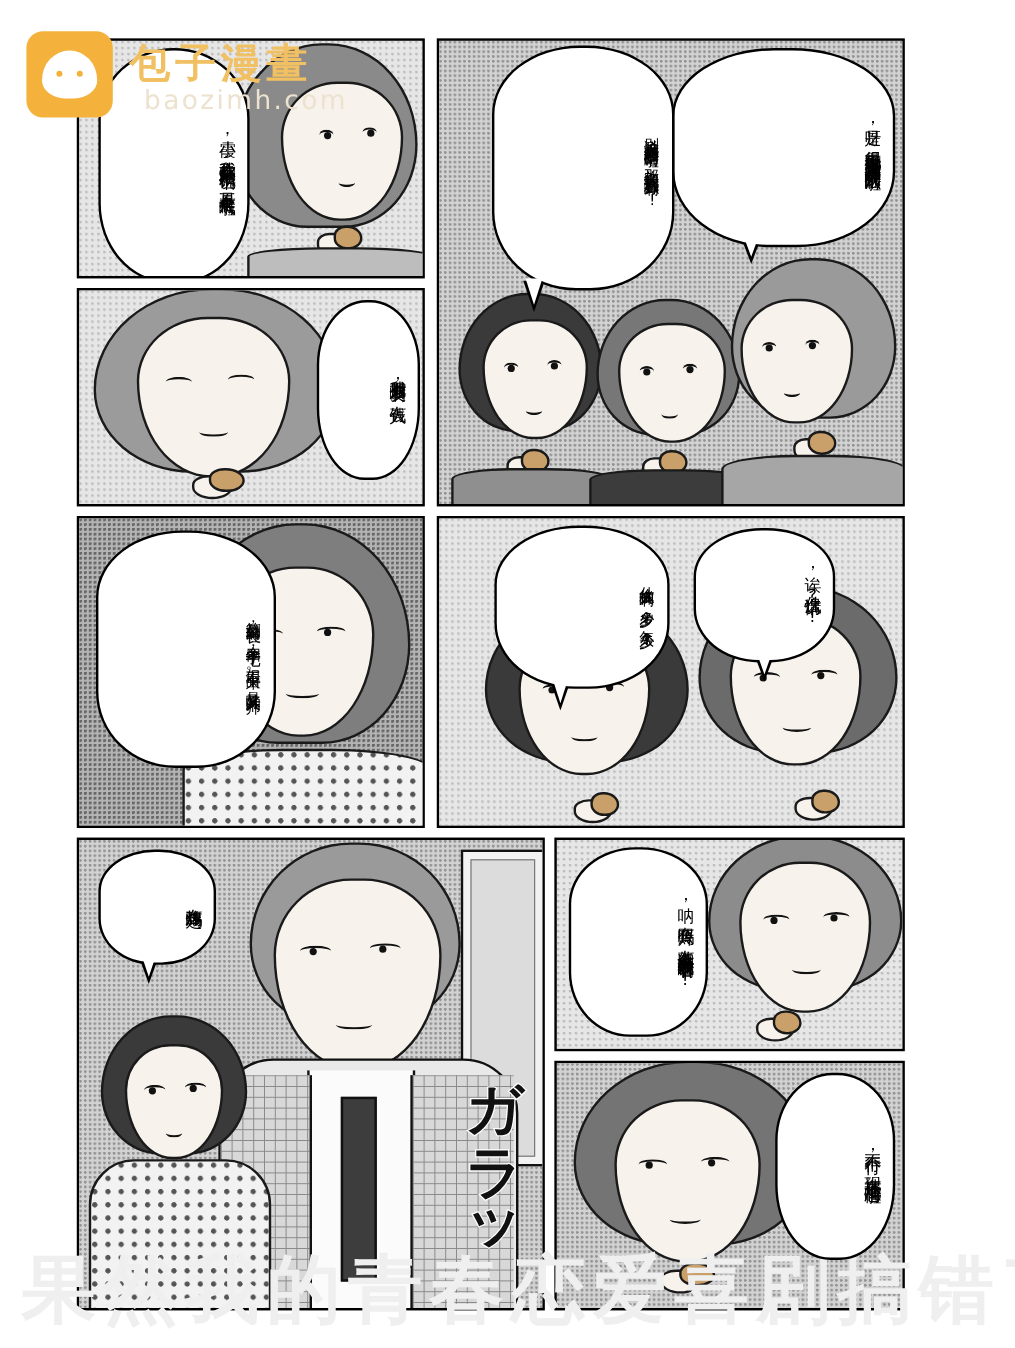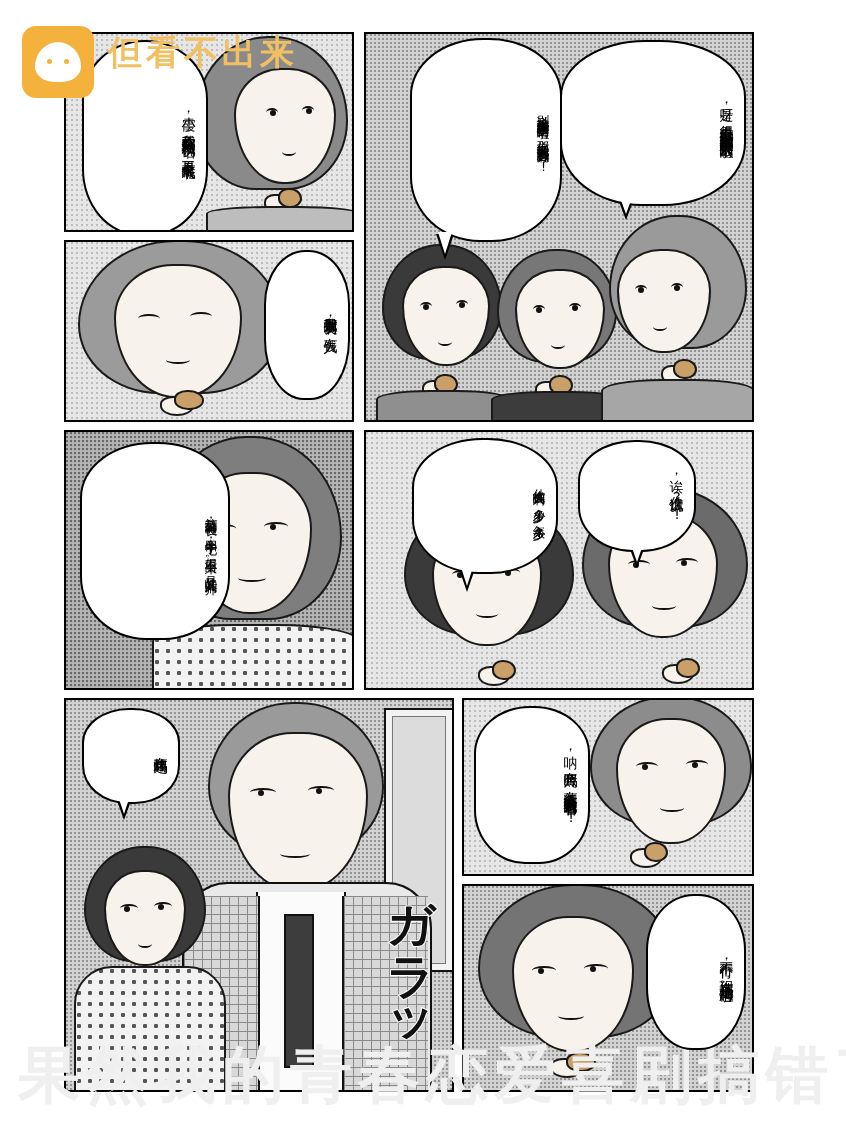--- a/index.html
+++ b/index.html
@@ -241,21 +241,22 @@
   }
 </style>
 </head>
 <body>
 
 <div class="page">
 
   <div class="watermark-logo">
     <div class="bun"></div>
   </div>
-  <div class="watermark-text">但看不出来</div>
+  <div class="watermark-text">包子漫畫</div>
+  <div class="watermark-sub">baozimh.com</div>
 
   <div class="panel" style="left:64px; top:32px; width:290px; height:200px;">
     <div class="tone light"></div>
 
     <div class="fig" style="left:120px; width:170px; height:200px;">
       <div class="hair" style="left:8px; top:6px; width:150px; height:150px; background:#8a8a8a;"></div>
       <div class="face" style="left:48px; top:38px; width:98px; height:112px;"></div>
       <div class="eye" style="left:80px; top:78px;"></div>
       <div class="pupil" style="left:84px; top:80px;"></div>
       <div class="eye" style="left:116px; top:76px;"></div>

